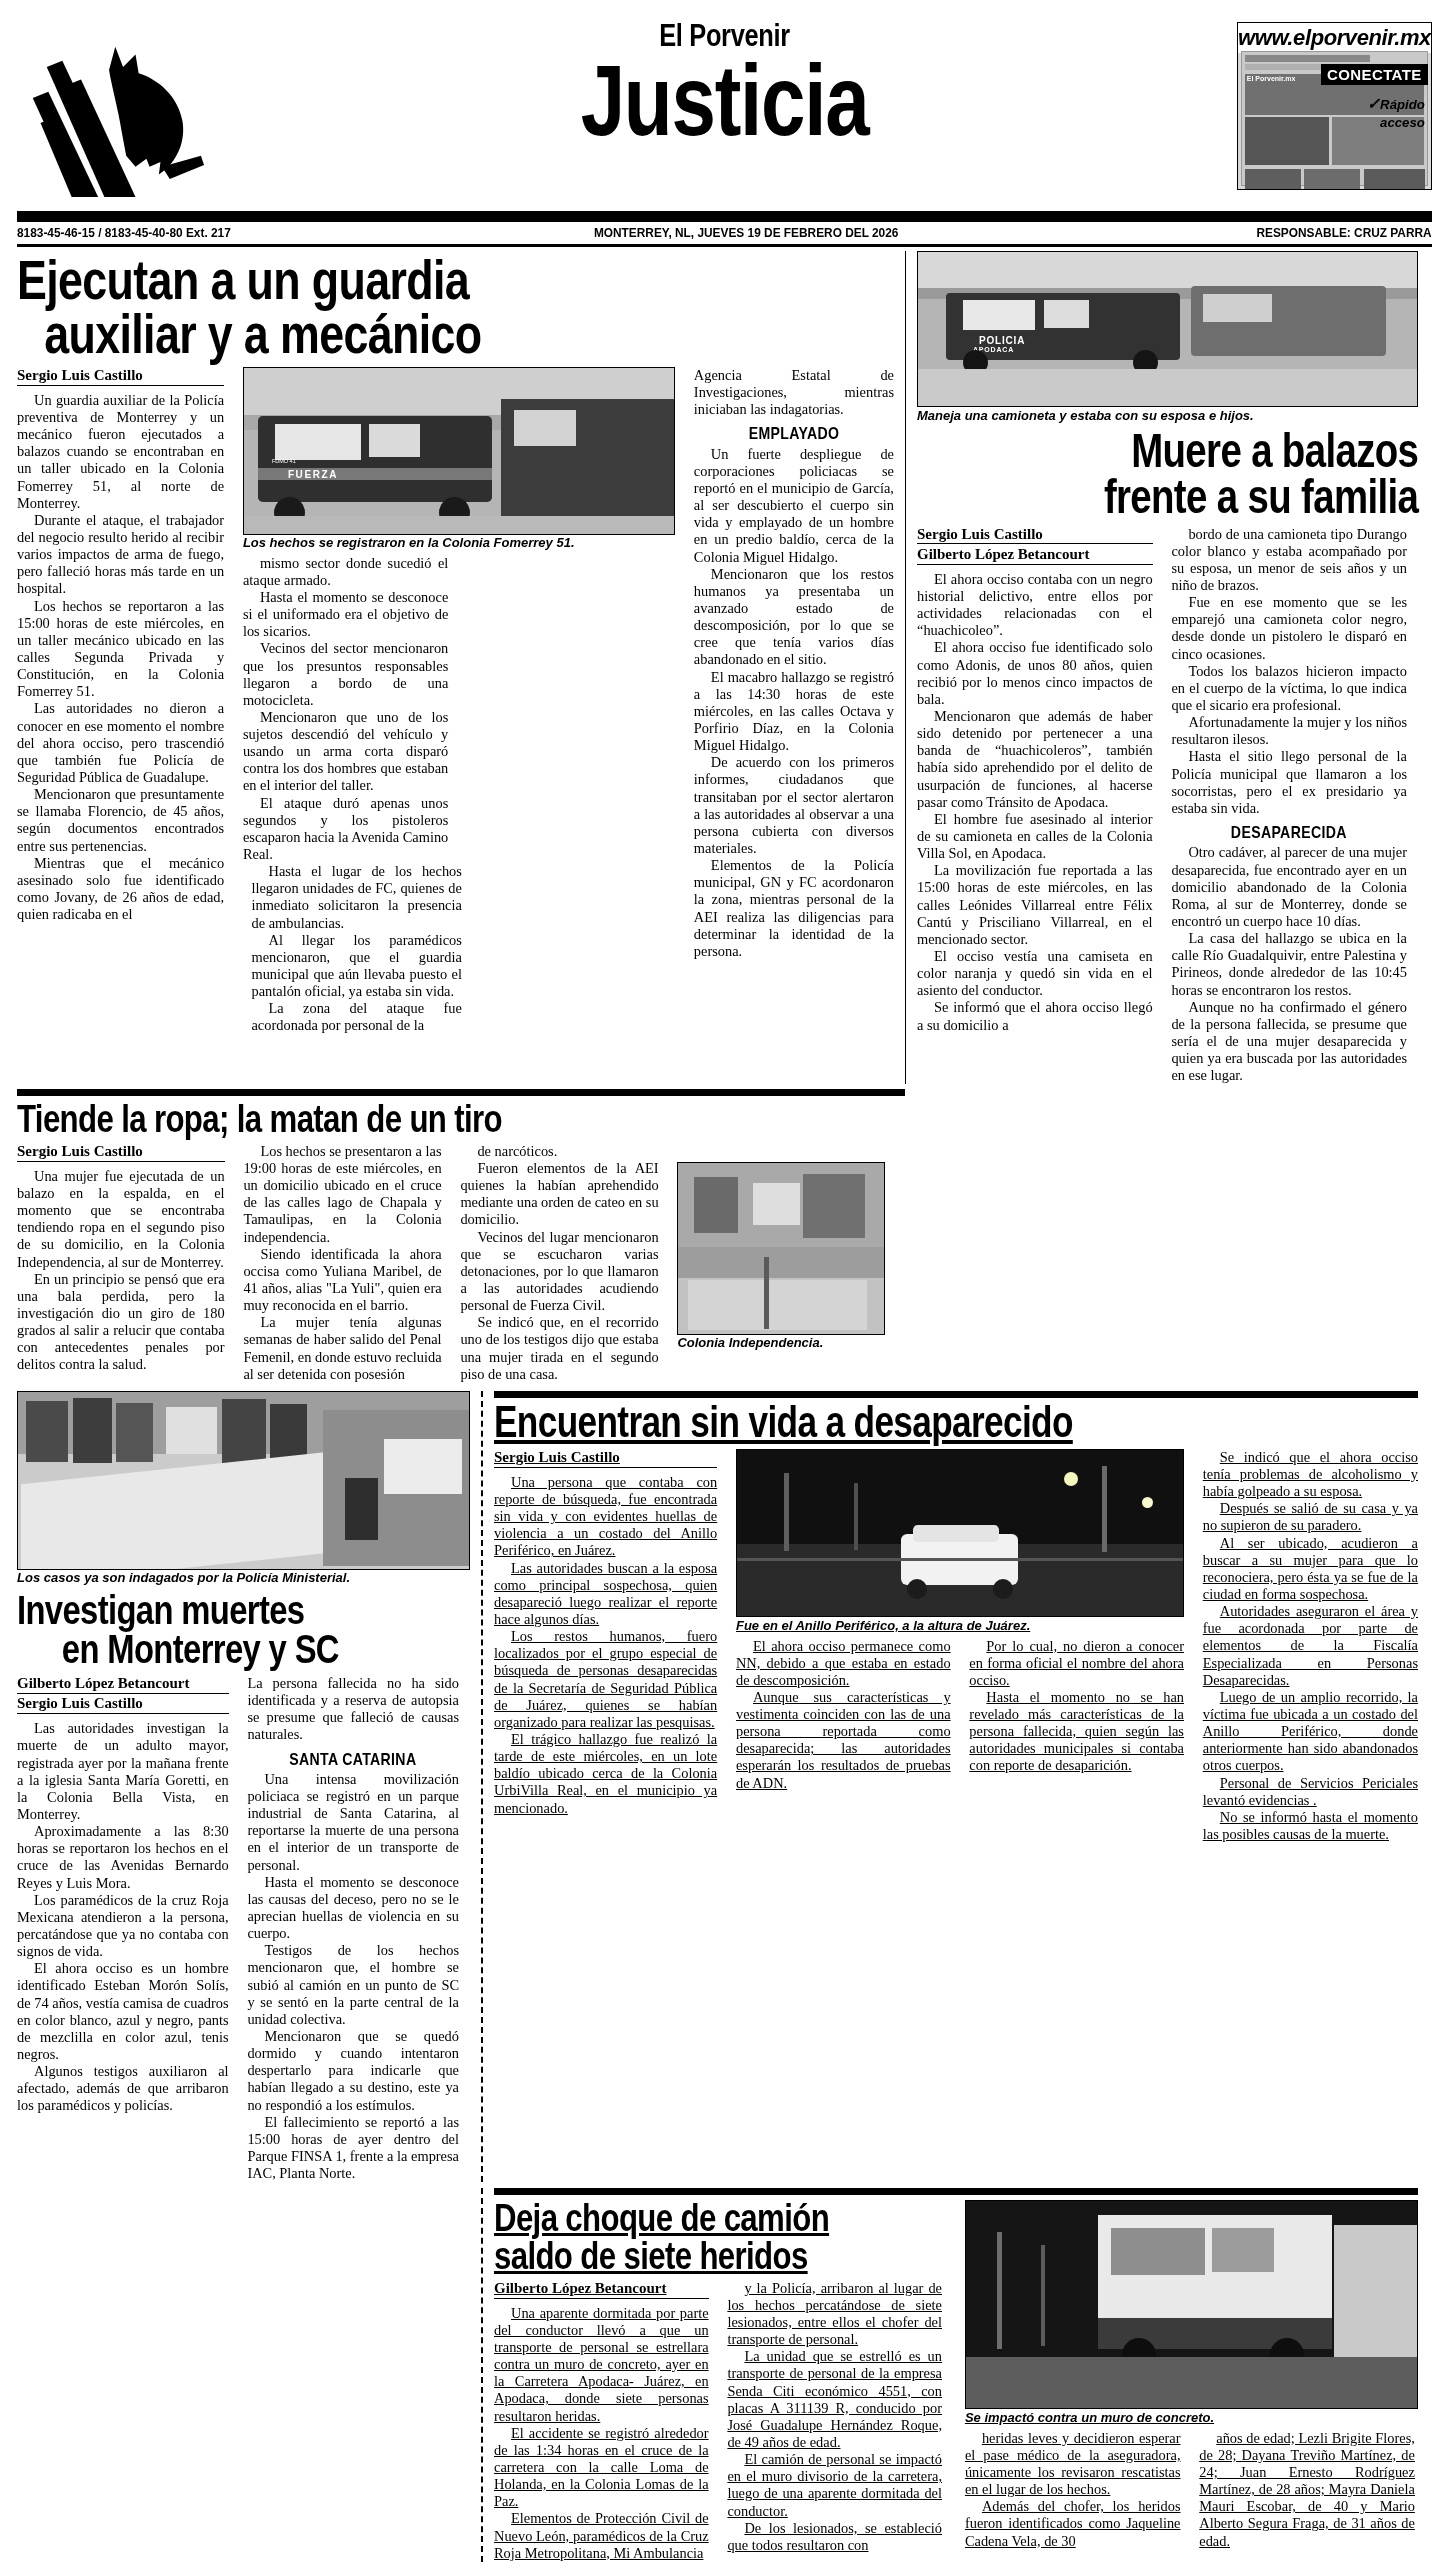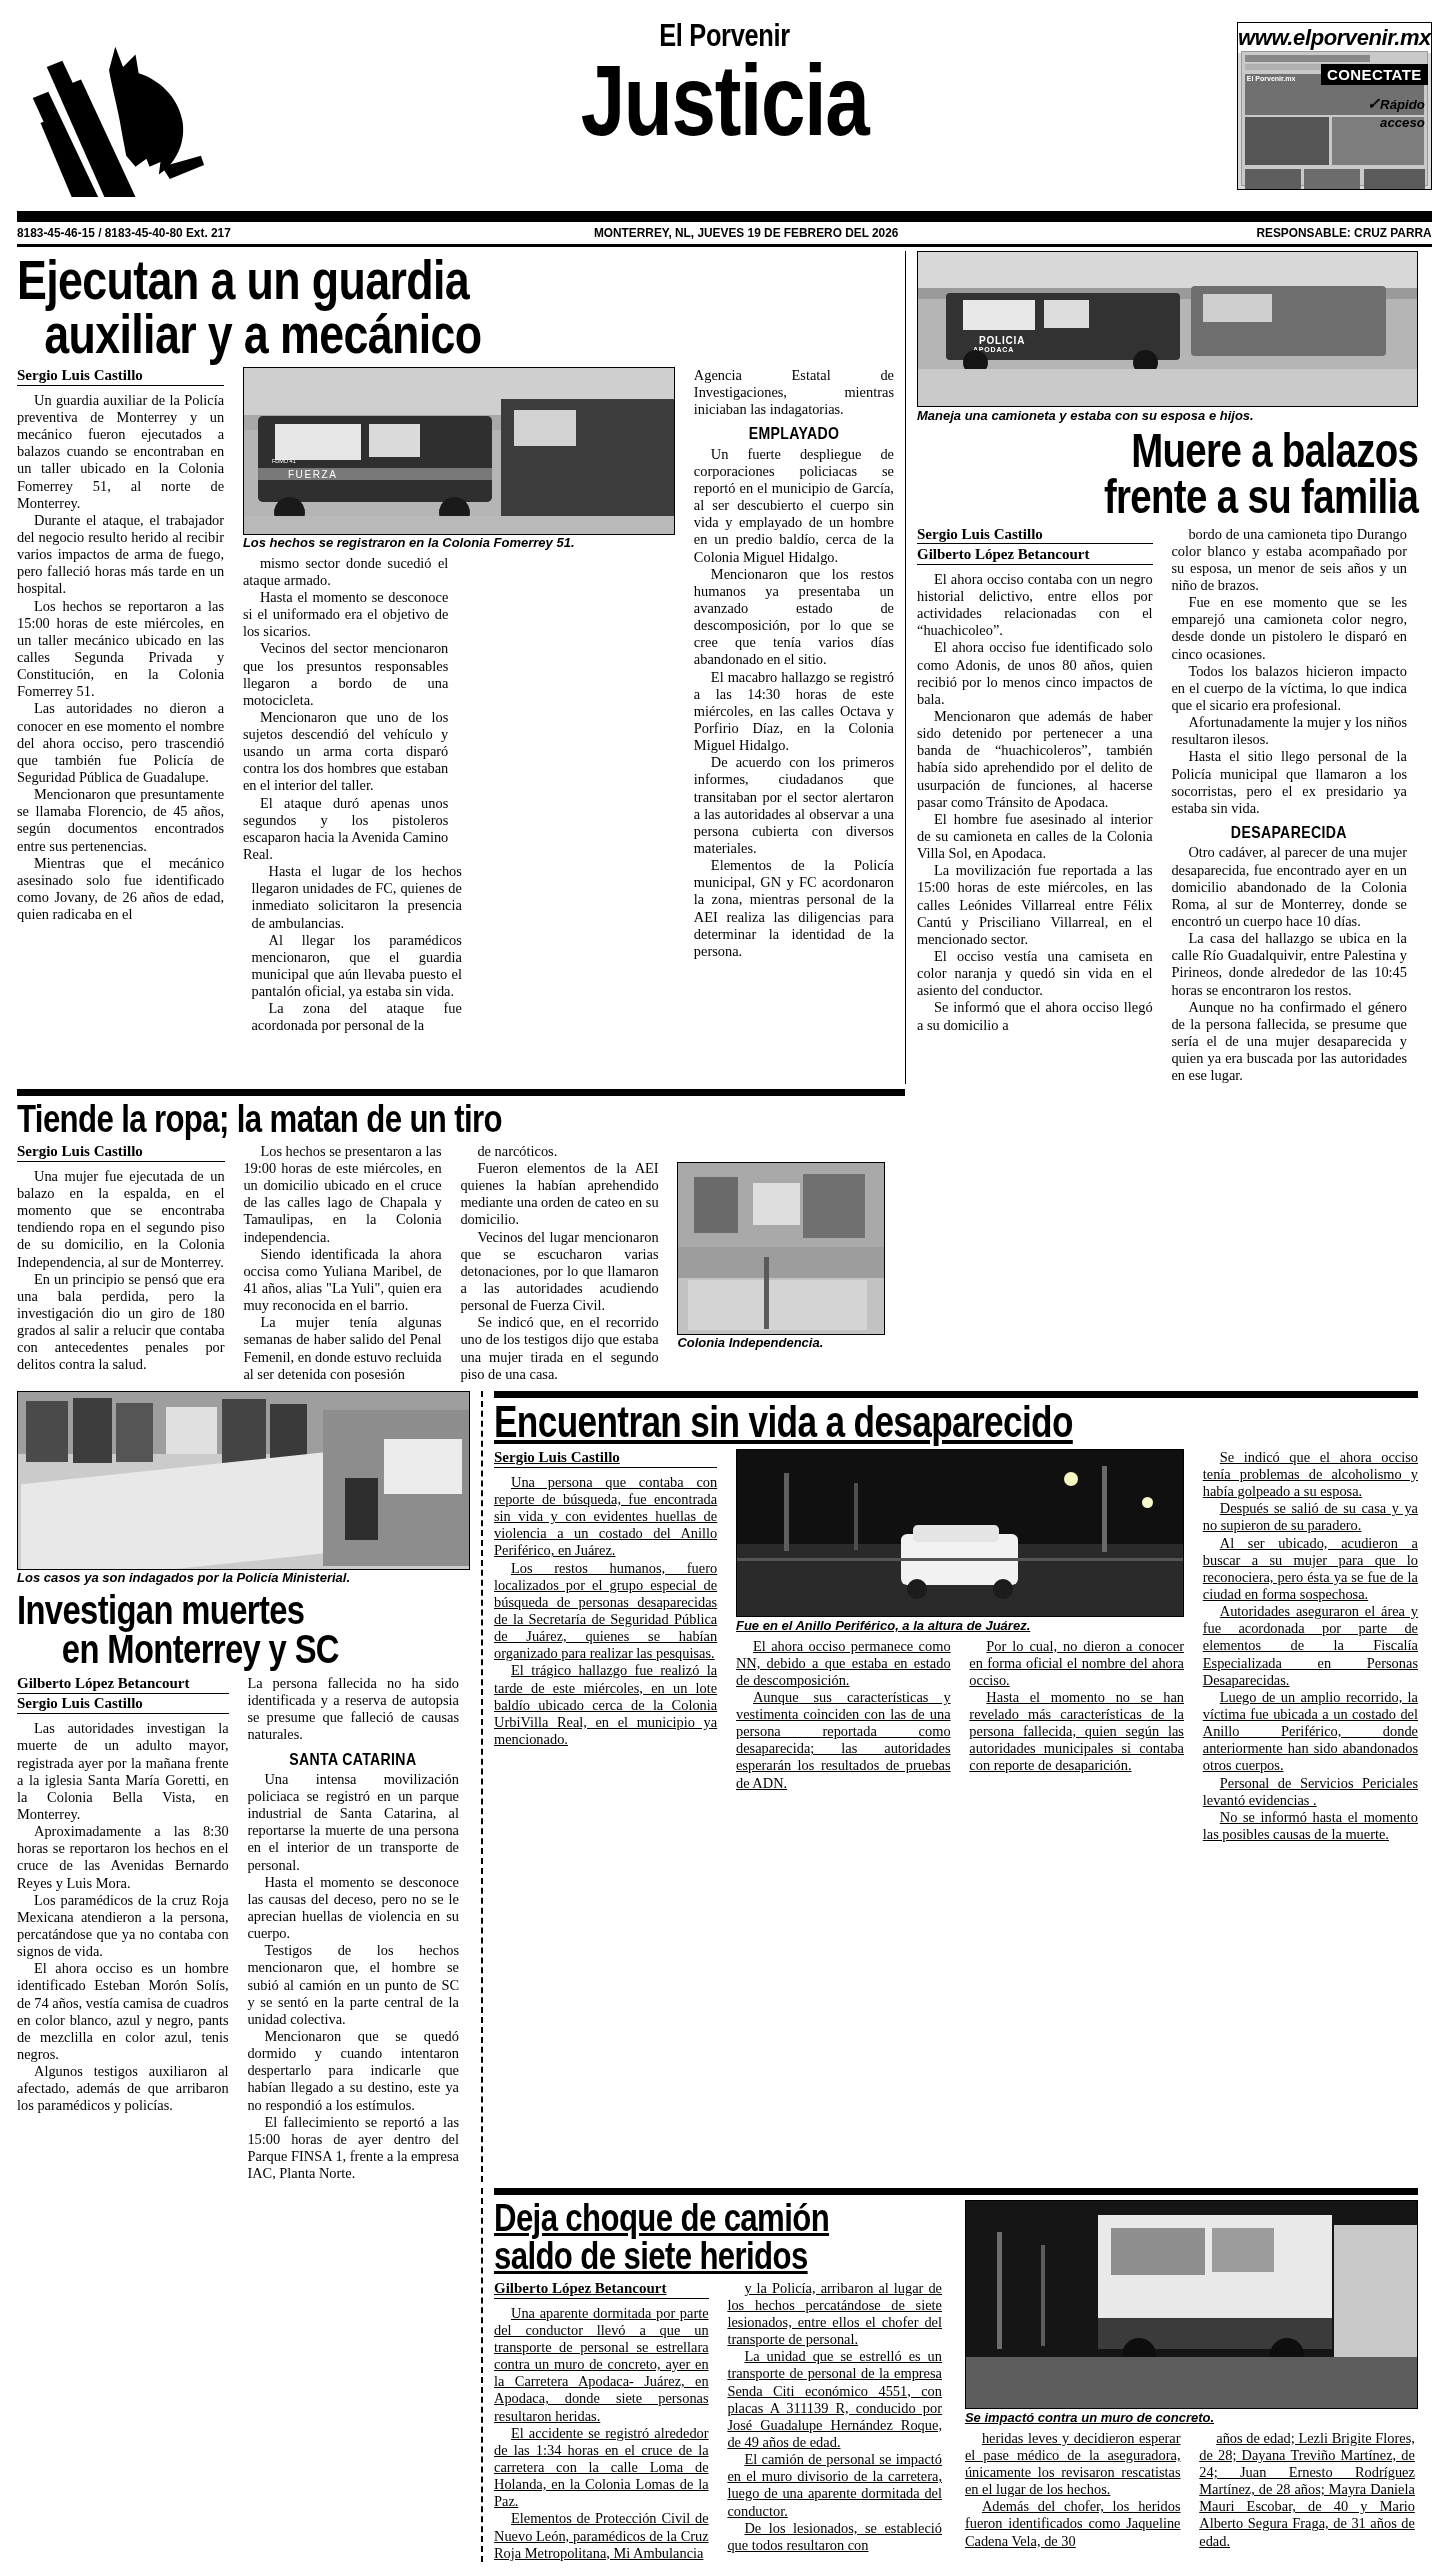--- a/index.html
+++ b/index.html
@@ -201,21 +201,21 @@
         </div>
 
         <div style="width:452px;padding:0 9.4px;">
           <div class="photo" style="height:168px">
             <div class="ph-lite" style="left:0;top:0;right:0;height:61px;background:#cfcfcf"></div>
             <div class="ph-mid" style="left:0;top:47px;right:0;height:15.6px;background:#a8a8a8"></div>
             <div class="ph-dark" style="left:14px;top:48px;width:234px;height:86px;background:#2f2f2f;border-radius:4.7px"></div>
             <div class="ph-lite" style="left:31px;top:56px;width:86px;height:36px;background:#e6e6e6"></div>
             <div class="ph-lite" style="left:125px;top:56px;width:51px;height:33px;background:#dadada"></div>
             <div class="ph-mid" style="left:14px;top:100px;width:234px;height:12.5px;background:#787878"></div>
-            <div style="position:absolute;left:44px;top:101px;font-family:'Liberation Sans',sans-serif;font-weight:normal;font-size:10px;color:#fff;letter-spacing:1.6px">FUERZA</div>
+            <div style="position:absolute;left:44px;top:101px;font-family:'Liberation Sans',sans-serif;font-weight:bold;font-size:10px;color:#fff;letter-spacing:1.6px">FUERZA</div>
             <div style="position:absolute;left:28px;top:90px;font-family:'Liberation Sans',sans-serif;font-size:5.5px;color:#fff">FDMO 41</div>
             <div class="ph-dark" style="left:30px;top:129px;width:31px;height:31px;border-radius:50%;background:#1a1a1a"></div>
             <div class="ph-dark" style="left:195px;top:129px;width:31px;height:31px;border-radius:50%;background:#1a1a1a"></div>
             <div class="ph-dark" style="left:257px;top:31px;width:179px;height:117px;background:#3c3c3c"></div>
             <div class="ph-lite" style="left:270px;top:42px;width:62px;height:36px;background:#d2d2d2"></div>
             <div class="ph-mid" style="left:0;top:148px;right:0;height:19.5px;background:#b9b9b9"></div>
           </div>
           <div class="caption">Los hechos se registraron en la Colonia Fomerrey 51.</div>
 
           <div style="display:flex;margin-top:3.9px;flex-direction:column;">
@@ -394,20 +394,21 @@
 
     <div style="width:937px;padding-left:11px;" class="vdash">
       <div class="hthick"></div>
       <div class="hl" style="font-size:44px;margin-top:4.7px;width:130%;">Encuentran sin vida a desaparecido</div>
 
       <div style="display:flex;margin-top:6.2px;">
         <div style="width:234px;padding-right:9.4px;">
           <span class="byline">Sergio Luis Castillo</span>
           <div class="bodytext" style="margin-top:6.2px">
             <p>Una persona que contaba con reporte de búsqueda, fue encontrada sin vida y con evidentes huellas de violencia a un costado del Anillo Periférico, en Juárez.</p>
+              <p>Las autoridades buscan a la esposa como principal sospechosa, quien desapareció luego realizar el reporte hace algunos días.</p>
             <p>Los restos humanos, fuero localizados por el grupo especial de búsqueda de personas desaparecidas de la Secretaría de Seguridad Pública de Juárez, quienes se habían organizado para realizar las pesquisas.</p>
               <p>El trágico hallazgo fue realizó la tarde de este miércoles, en un lote baldío ubicado cerca de la Colonia UrbiVilla Real, en el municipio ya mencionado.</p>
           </div>
         </div>
 
         <div style="width:468px;padding:0 9.4px;">
           <div class="photo" style="height:168px;background:#0d0d0d">
             <div style="position:absolute;left:0;top:0;right:0;bottom:0;background:#101010"></div>
             <div class="ph-mid" style="left:0;top:94px;right:0;height:75px;background:#2a2a2a"></div>
             <div class="ph-lite" style="left:164px;top:84px;width:117px;height:51px;background:#f2f2f2;border-radius:6.2px"></div>

